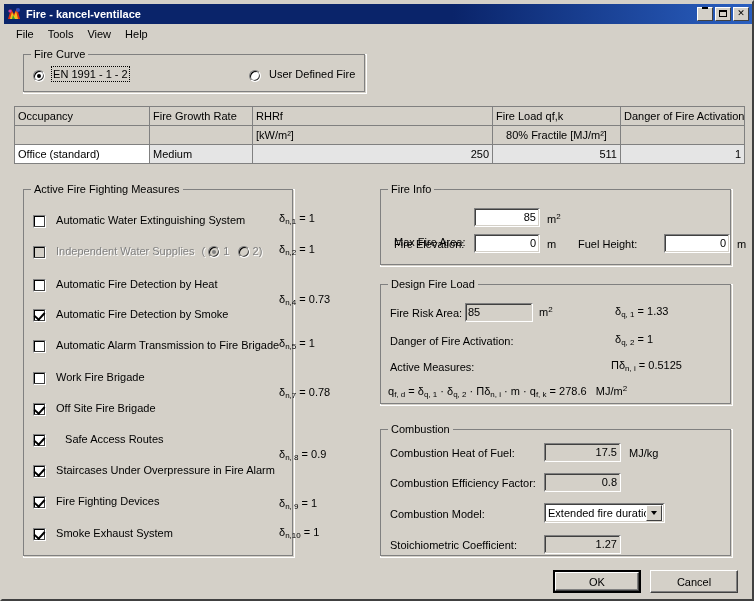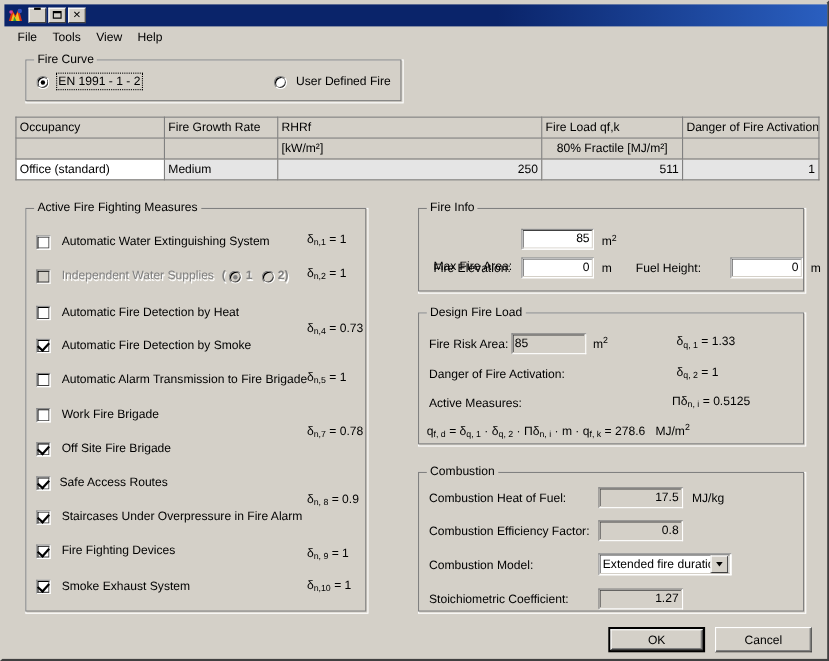--- a/index.html
+++ b/index.html
@@ -154,20 +154,21 @@
   <div class="titlebar">
     <span class="title-icon">
       <svg width="16" height="16" viewBox="0 0 16 16">
         <path d="M2 13 L5 3 L8 8 L11 2 L14 13 Z" fill="#e03010"></path>
         <path d="M4 13 L6 6 L8 10 L10 5 L12 13 Z" fill="#f0c020"></path>
         <path d="M6 13 L7 9 L9 13 Z" fill="#30a030"></path>
         <circle cx="12" cy="4" r="2" fill="#3050c0"></circle>
         <circle cx="4" cy="5" r="1.6" fill="#d040a0"></circle>
       </svg>
     </span>
+    <span class="title-text">Fire - kancel-ventilace</span>
     <span class="tb-buttons">
       <span class="tb-btn min">
           <i class="gl"></i>
         </span>
       <span class="tb-btn max">
           <i class="gl"></i>
         </span>
       <span class="tb-btn">
           <span class="gl">✕</span>
         </span>
@@ -219,32 +220,32 @@
     <tr class="row">
       <td>Office (standard)</td>
       <td class="g">Medium</td>
       <td class="g r">250</td>
       <td class="g r">511</td>
       <td class="g r">1</td>
     </tr>
   </tbody>
     </table>
 
-  <div class="group" style="left:21px;top:187px;width:312px;height:369px;">
+  <div class="group" style="left:21px;top:187px;width:272px;height:369px;">
     <span class="group-title">Active Fire Fighting Measures</span>
 
     <span style="position:absolute;left:9px;top:24px;">
       <span class="cbox"></span>
       <span style="margin-left:7px;">Automatic Water Extinguishing System</span>
     </span>
 
     <span style="position:absolute;left:9px;top:55px;">
       <span class="cbox dis"></span>
       <span class="lbl dis" style="position:relative;margin-left:7px;">Independent Water Supplies</span>
-      <span class="lbl dis" style="position:relative;margin-left:4px;font-weight:bold;">(
+      <span class="lbl dis" style="position:relative;margin-left:4px;">(
         <span class="radio dis on"></span>
         <span>1</span>
         <span class="radio dis" style="margin-left:5px;"></span>
         <span>2</span>)
       </span>
     </span>
 
     <span style="position:absolute;left:9px;top:118px;">
       <span class="cbox on"></span>
       <span style="margin-left:7px;">Automatic Fire Detection by Smoke</span>
@@ -265,21 +266,21 @@
       <span style="margin-left:7px;">Work Fire Brigade</span>
     </span>
 
     <span style="position:absolute;left:9px;top:212px;">
       <span class="cbox on"></span>
       <span style="margin-left:7px;">Off Site Fire Brigade</span>
     </span>
 
     <span style="position:absolute;left:9px;top:243px;">
       <span class="cbox on"></span>
-      <span style="margin-left:5px;">Safe Access Routes</span>
+      <span style="margin-left:16px;">Safe Access Routes</span>
     </span>
 
     <span style="position:absolute;left:9px;top:274px;">
       <span class="cbox on"></span>
       <span style="margin-left:7px;">Staircases Under Overpressure in Fire Alarm</span>
     </span>
 
     <span style="position:absolute;left:9px;top:305px;">
       <span class="cbox on"></span>
       <span style="margin-left:7px;">Fire Fighting Devices</span>

